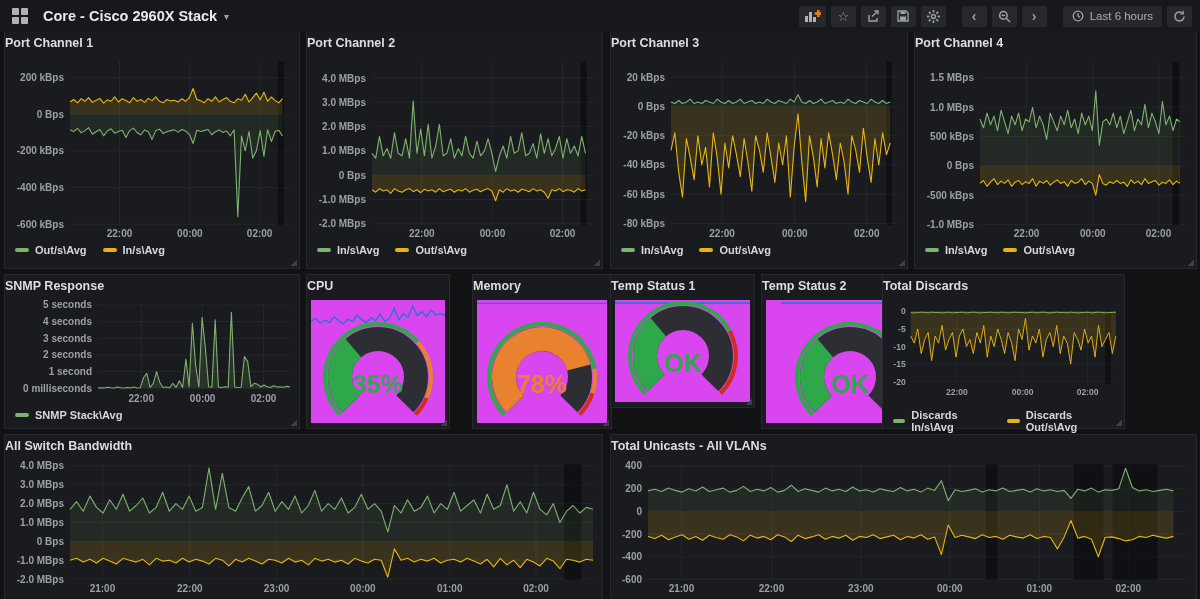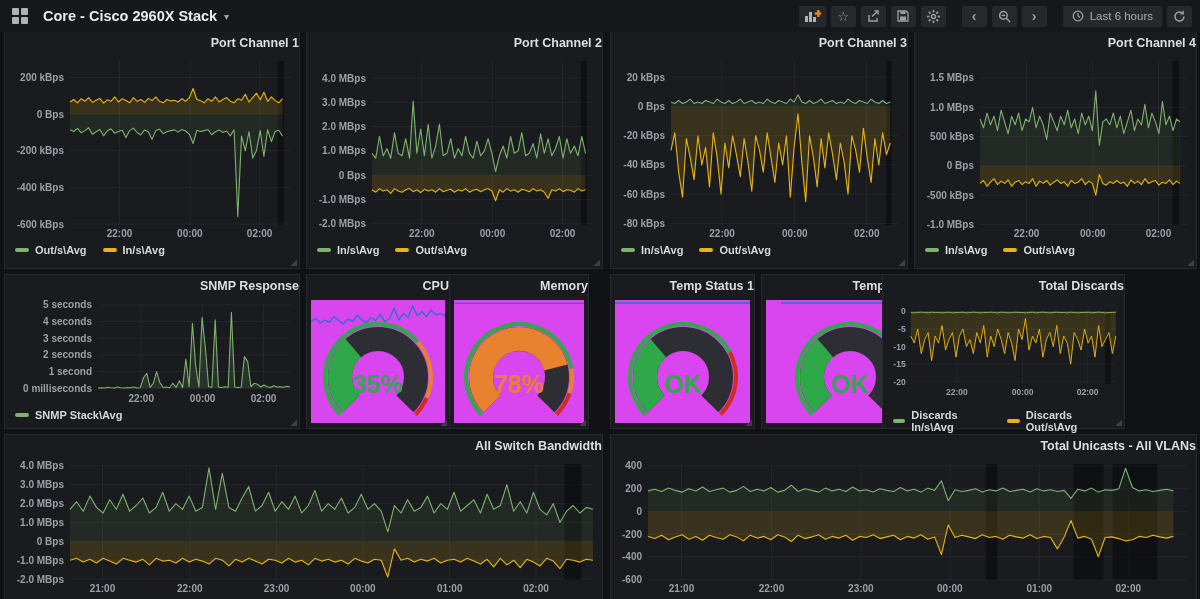--- a/index.html
+++ b/index.html
@@ -16,21 +16,21 @@
   .tb-right{margin-left:auto;display:flex;align-items:center;gap:5px}
   .tb-btn{height:21px;min-width:25px;padding:0 5px;background:#26282d;border-radius:2px;display:flex;
           align-items:center;justify-content:center;color:#9aa0a6;cursor:pointer;box-sizing:border-box}
   .tb-btn svg{display:block}
   .tb-sp{width:6px}
   .tb-text{font-size:11.5px;font-weight:400;color:#a8adb3;display:flex;gap:6px;align-items:center;padding:0 9px}
   .chev{font-size:14px;font-weight:700;line-height:1;color:#9aa0a6}
   .star-glyph{font-size:13px;line-height:1}
   
   .panel{position:absolute;background:#191b1f;border:1px solid #26282d;box-sizing:border-box}
-  .panel-title{height:23px;line-height:23px;text-align:right;font-size:12.5px;font-weight:700;
+  .panel-title{height:23px;line-height:23px;text-align:left;font-size:12.5px;font-weight:700;
                color:#dcdee1;cursor:pointer;white-space:nowrap;overflow:hidden}
   .chart{display:block;width:calc(100% - 6px);margin:0 3px}
   .r1{height:186px}.r2{height:108px}.r3{height:138px}
   .legend{display:flex;gap:16px;padding:3px 10px;align-items:center}
   .legend-item{display:flex;align-items:center;gap:6px;font-size:11px;font-weight:700;color:#d5d8db;cursor:pointer}
   .legend-swatch{width:14px;height:4px;border-radius:2px}
   .resize-corner{position:absolute;right:2px;bottom:2px;width:8px;height:8px;cursor:nwse-resize;
                  background:linear-gradient(135deg,transparent 62%,#3c4046 62%)}
   
   .gauge-body{position:absolute;left:4px;right:4px;top:25px;bottom:5px;background:#d946ef;overflow:hidden}
@@ -325,38 +325,38 @@
         <path d="M36.13 98.87 A38 38 0 1 1 89.87 98.87" stroke="#2c2e33" stroke-width="24" fill="none"></path>
         <path d="M36.13 98.87 A38 38 0 0 1 38.32 43.10" stroke="#2fa84a" stroke-width="24" fill="none"></path>
         <path d="M25.52 109.48 A53 53 0 1 1 102.76 36.95" stroke="#2fa84a" stroke-width="4" fill="none"></path>
         <path d="M102.76 36.95 A53 53 0 0 1 111.64 93.05" stroke="#e8822e" stroke-width="4" fill="none"></path>
         <path d="M111.64 93.05 A53 53 0 0 1 100.48 109.48" stroke="#d32b1e" stroke-width="4" fill="none"></path>
         <text x="63" y="88" text-anchor="middle" fill="#2fa84a" font-size="25" font-weight="700" font-family="&quot;Liberation Sans&quot;,sans-serif">35%</text>
       </svg>
   </div>
   <div class="resize-corner"></div>
 </div>
-<div class="panel" style="left:449px;top:274px;width:140px;height:155px">
+<div class="panel" style="left:472px;top:274px;width:140px;height:155px">
   <div class="panel-title">Memory</div>
   <div class="gauge-body">
     <svg class="spark" viewBox="0 0 136 26">
         <polyline points="0.0,3.0 136.0,3.0" fill="none" stroke="#1f78c1" stroke-width="1.3"></polyline>
       </svg>
     <svg class="gauge-svg" width="128" height="116" viewBox="0 0 128 116">
         <path d="M37.13 98.87 A38 38 0 1 1 90.87 98.87" stroke="#2c2e33" stroke-width="24" fill="none"></path>
         <path d="M37.13 98.87 A38 38 0 1 1 100.81 62.55" stroke="#e8822e" stroke-width="24" fill="none"></path>
         <path d="M26.52 109.48 A53 53 0 1 1 116.35 63.71" stroke="#2fa84a" stroke-width="4" fill="none"></path>
         <path d="M116.35 63.71 A53 53 0 0 1 114.41 88.38" stroke="#e8822e" stroke-width="4" fill="none"></path>
         <path d="M114.41 88.38 A53 53 0 0 1 101.48 109.48" stroke="#d32b1e" stroke-width="4" fill="none"></path>
         <text x="64" y="88" text-anchor="middle" fill="#e8822e" font-size="25" font-weight="700" font-family="&quot;Liberation Sans&quot;,sans-serif">78%</text>
       </svg>
   </div>
   <div class="resize-corner"></div>
 </div>
-<div class="panel" style="left:610px;top:274px;width:145px;height:155px">
+<div class="panel" style="left:610px;top:274px;width:145px;height:134px">
   <div class="panel-title">Temp Status 1</div>
   <div class="gauge-body">
     <svg class="spark" viewBox="0 0 135 26">
         <polyline points="0.0,3.0 135.0,3.0" fill="none" stroke="#1f78c1" stroke-width="1.3"></polyline>
       </svg>
     <svg class="gauge-svg" width="127" height="116" viewBox="0 0 127 116">
         <path d="M36.63 98.87 A38 38 0 1 1 90.37 98.87" stroke="#2c2e33" stroke-width="24" fill="none"></path>
         <path d="M36.63 98.87 A38 38 0 0 1 38.82 43.10" stroke="#2fa84a" stroke-width="24" fill="none"></path>
         <path d="M26.02 109.48 A53 53 0 1 1 110.34 47.20" stroke="#2fa84a" stroke-width="4" fill="none"></path>
         <path d="M110.34 47.20 A53 53 0 0 1 100.98 109.48" stroke="#d32b1e" stroke-width="4" fill="none"></path>

